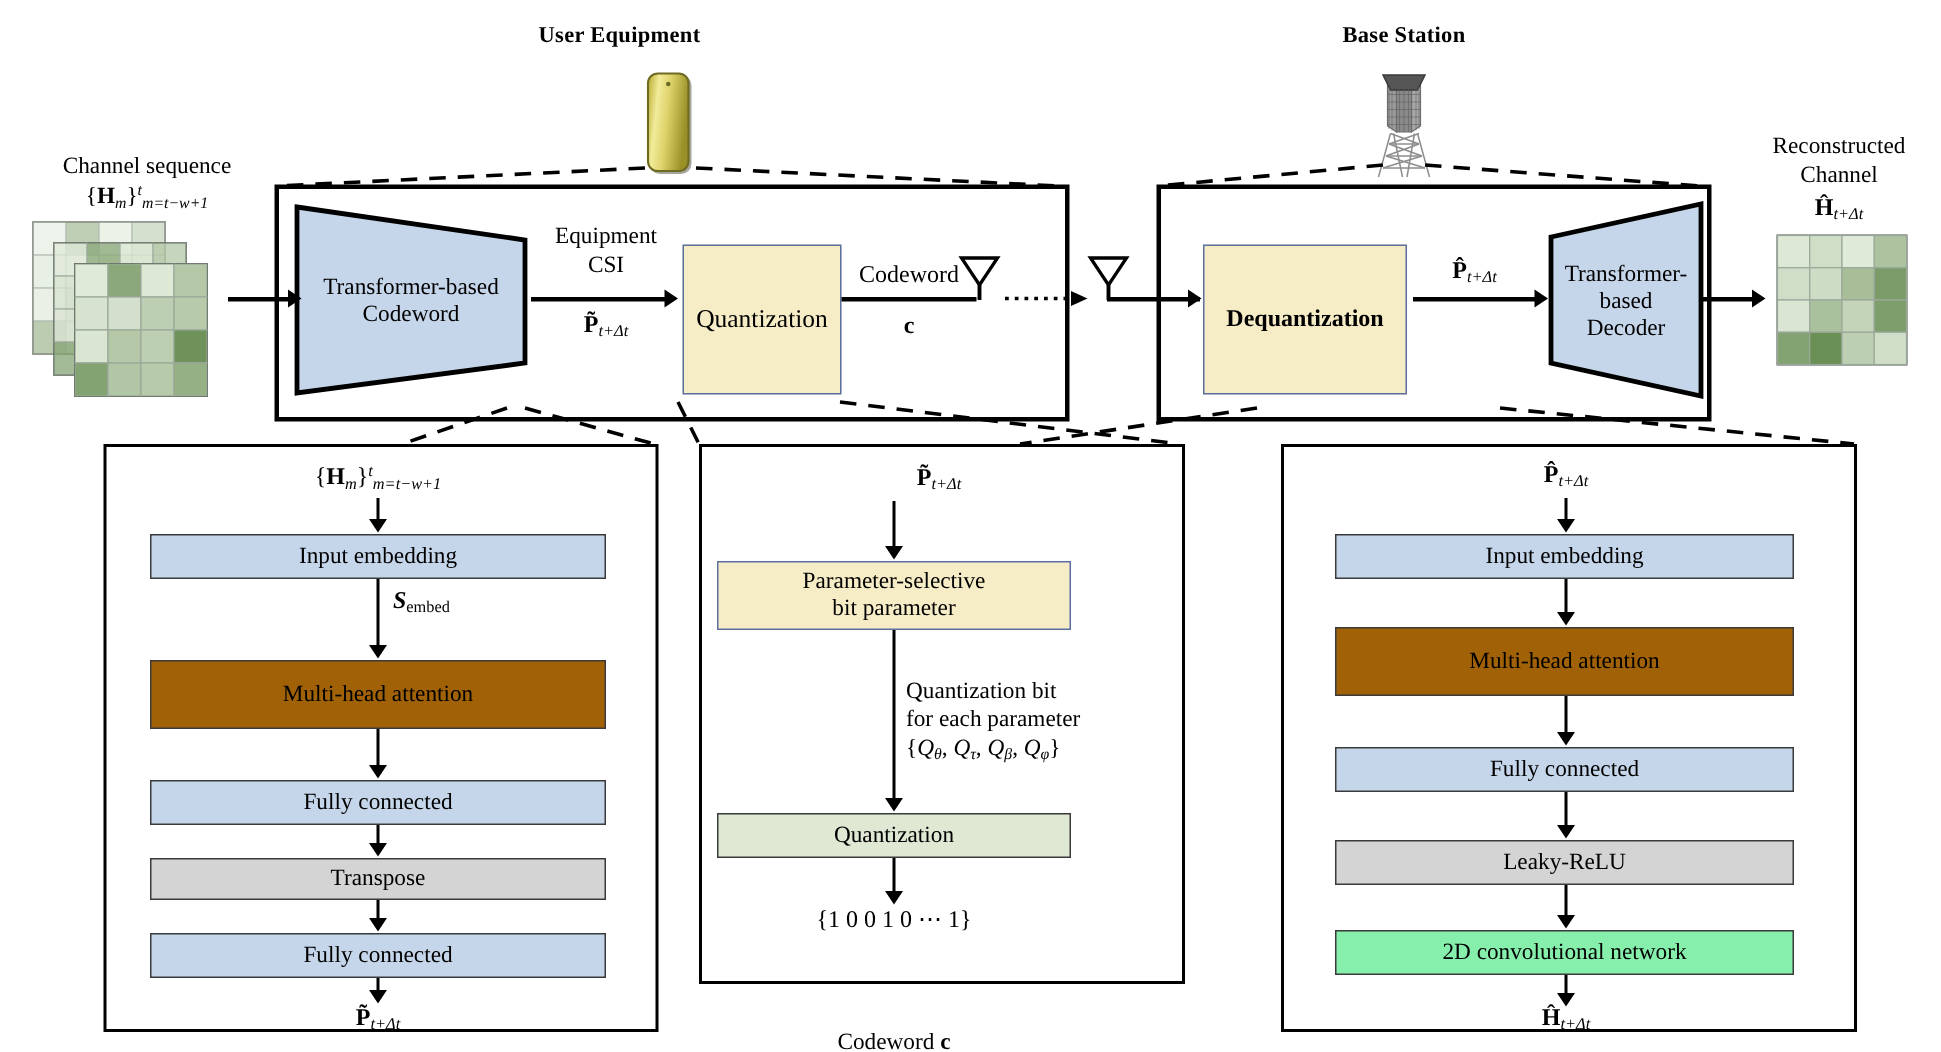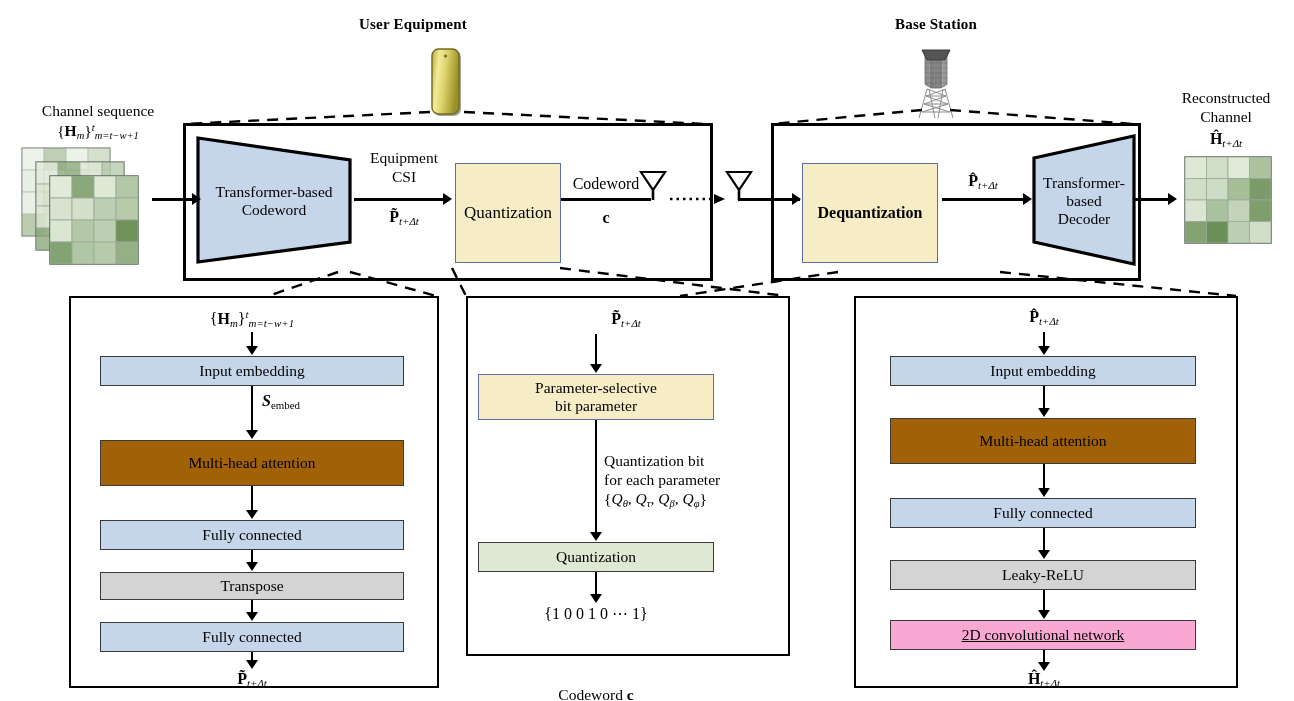--- a/index.html
+++ b/index.html
@@ -15,21 +15,21 @@
   .region{border:3px solid #000;background:transparent;}
 
   
   .panel{border:2px solid #000;background:#fff;}
 
   
   .bar{border:1.2px solid #3a3a3a;box-sizing:border-box;font-size:15.5px;}
   .bar.blue{background:#c6d6ea;}
   .bar.peach{background:#a16207;}
   .bar.grey{background:#d4d4d4;}
-  .bar.pink{background:#f9a8d4;text-decoration:underline;}
+  .bar.pink{background:#86efac;}
   .bar.cream{background:#f6ecc6;border-color:#5b6fa0;}
   .bar.green{background:#dfe8d3;}
 
   
   .qbox{background:#f6ecc6;border:1.6px solid #5b6fa0;box-sizing:border-box;font-size:17px;}
 
   
   .lbl{font-size:15.5px;line-height:1.18;}
   .mth{font-size:15.5px;}
   .bold{font-weight:bold;}

